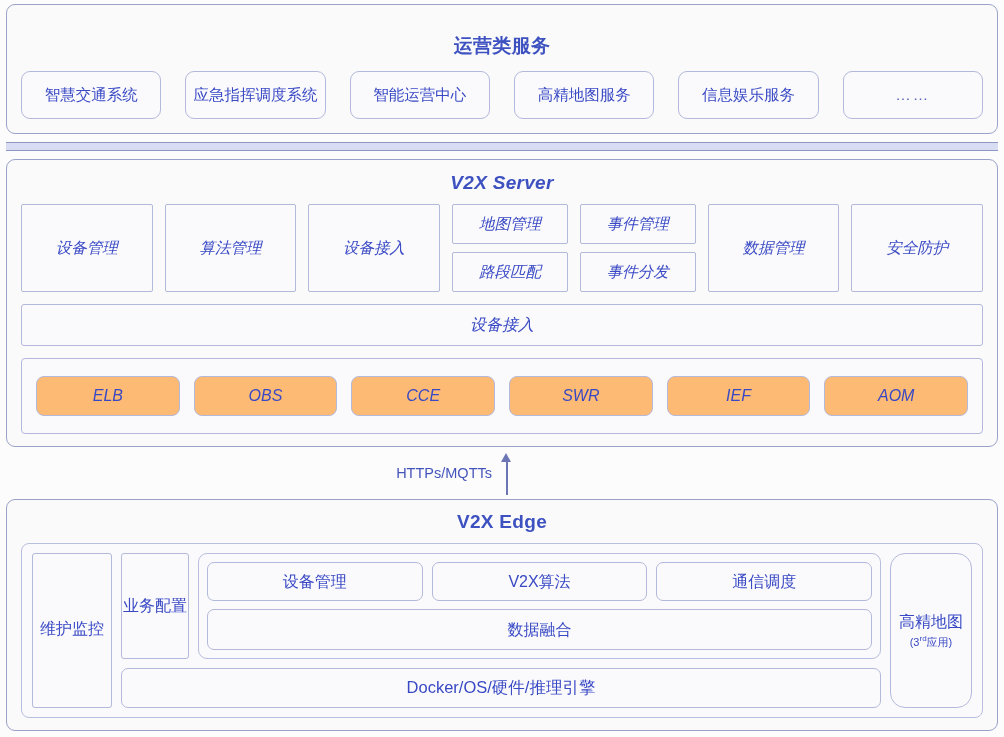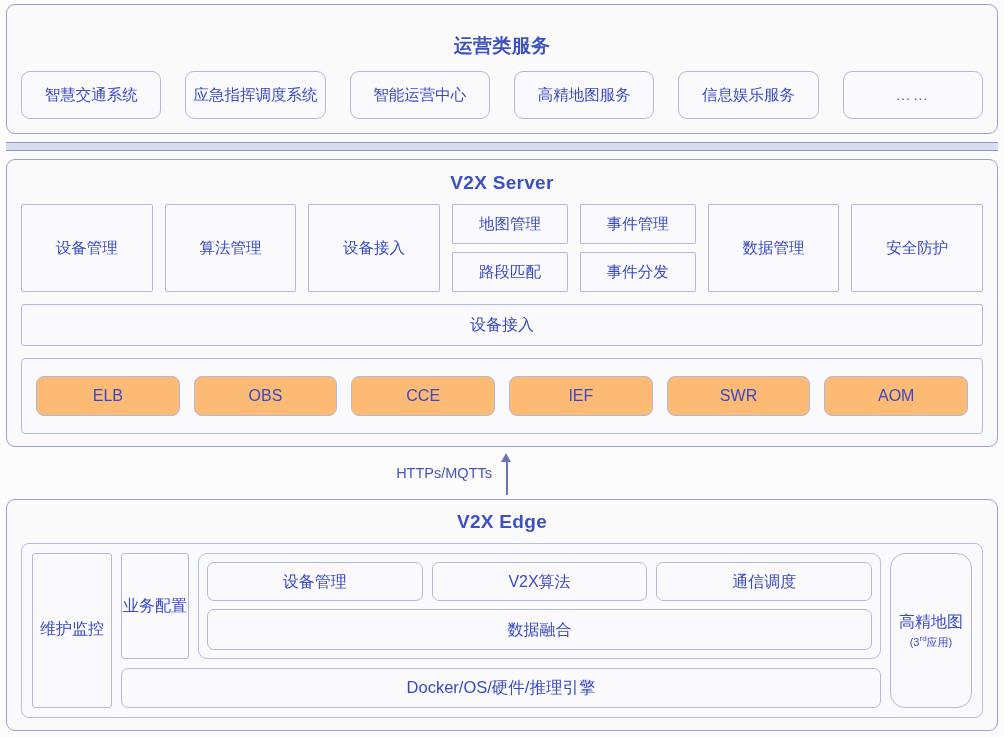--- a/index.html
+++ b/index.html
@@ -90,20 +90,21 @@
     box-sizing: border-box;
   }
 
   
   .sec-server {
     margin: 0 6px;
     height: 288px;
     padding: 8px 14px 12px 14px;
     display: flex;
     flex-direction: column;
+    font-style: italic;
   }
   .sec-server .panel-title { margin: 4px 0 10px 0; }
 
   .server-grid {
     display: flex;
     gap: 12px;
     height: 88px;
   }
   .server-grid .col { display: flex; flex-direction: column; }
   .server-grid .col.wide { flex: 1.34; }
@@ -328,22 +329,22 @@
         <div class="card sq">安全防护</div>
       </div>
     </div>
 
     <div class="access-bar">设备接入</div>
 
     <div class="cloud-wrap">
       <div class="card">ELB</div>
       <div class="card">OBS</div>
       <div class="card">CCE</div>
+      <div class="card">SWR</div>
       <div class="card">IEF</div>
-      <div class="card">SWR</div>
       <div class="card">AOM</div>
     </div>
   </div>
 
   <div class="connector">
     <span class="conn-label">HTTPs/MQTTs</span>
     <span class="arrow">
       <span class="head"></span>
       <span class="shaft"></span>
     </span>

